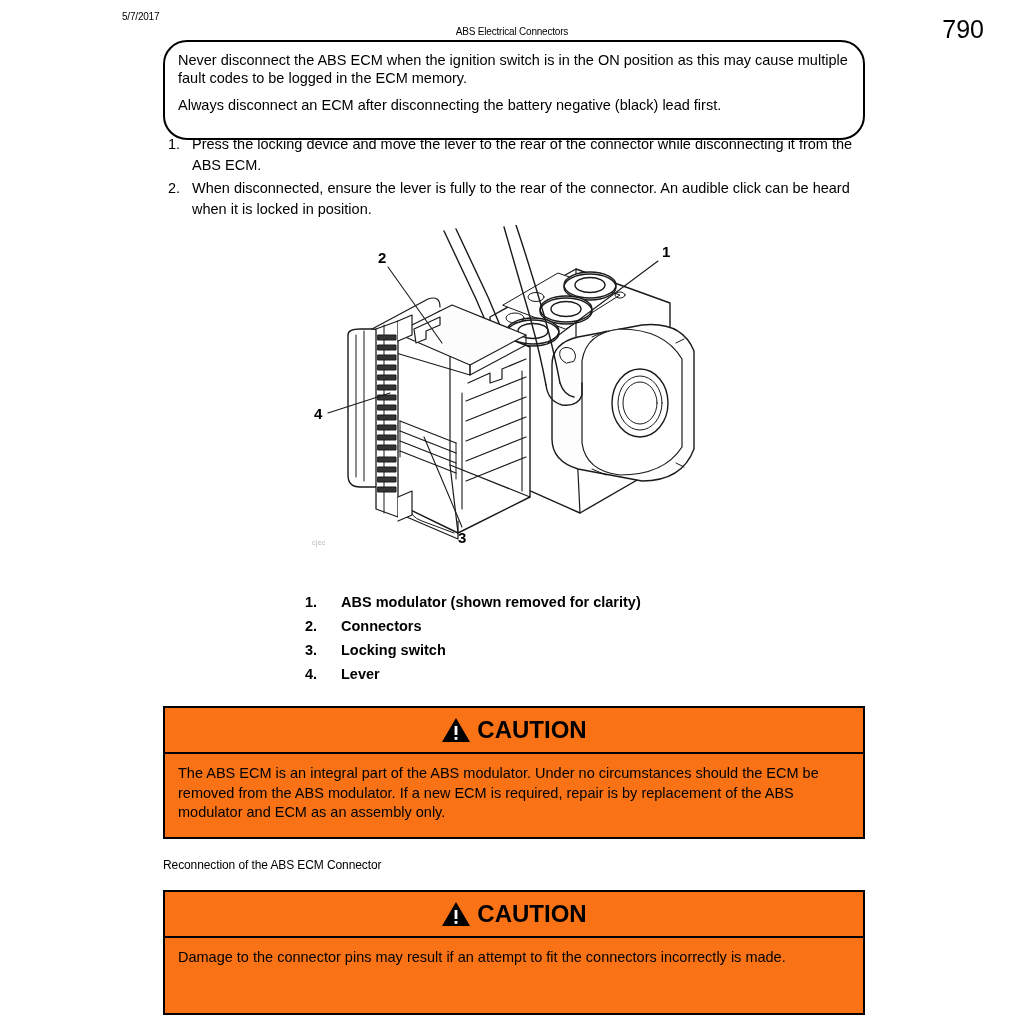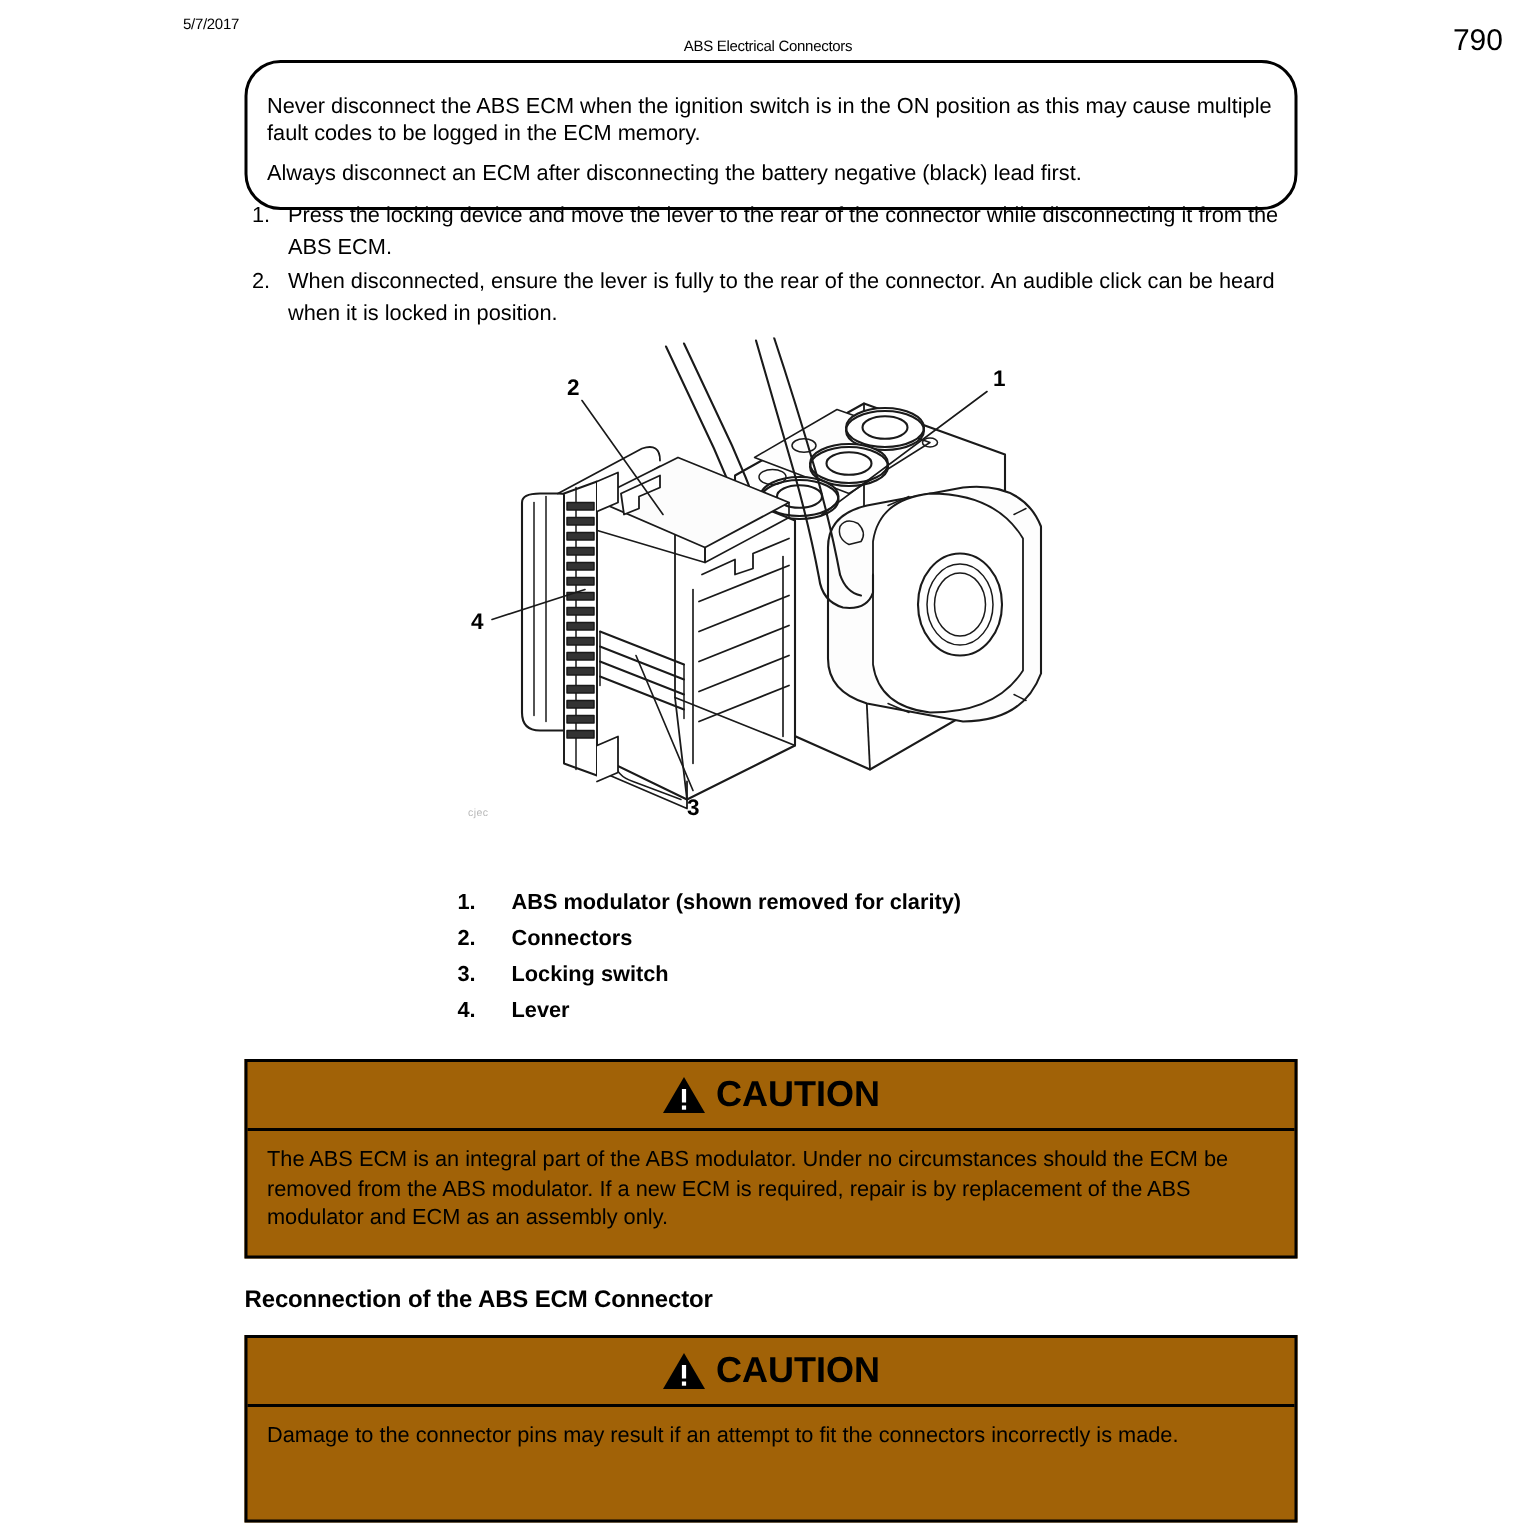--- a/index.html
+++ b/index.html
@@ -34,39 +34,39 @@
     position: absolute;
     left: 0;
     top: 26px;
     width: 1024px;
     text-align: center;
     font-size: 10px;
     letter-spacing: -0.2px;
   }
   .page-number {
     position: absolute;
-    right: 22px;
+    right: 40px;
     top: 17px;
-    font-size: 20px;
+    font-size: 25px;
     line-height: 1;
   }
 
   
   .box {
     position: absolute;
     border: 2px solid #000;
     box-sizing: border-box;
     background: #fff;
   }
   .warning-box {
     left: 163px;
     top: 40px;
     width: 702px;
     height: 100px;
-    padding: 20px 13px 0 13px;
+    padding: 9px 13px 0 13px;
     border-radius: 24px;
   }
   .warning-para {
     font-size: 14.5px;
     line-height: 18px;
     margin: 0 0 9px 0;
   }
   .warning-para:last-child { margin-bottom: 2px; }
 
   
@@ -130,21 +130,21 @@
     width: 24px;
   }
 
   
   .caution-block {
     position: absolute;
     left: 163px;
     width: 702px;
     border: 2px solid #000;
     box-sizing: border-box;
-    background: #a16207;
+    background: #f97316;
   }
   .caution-head {
     border-bottom: 2px solid #000;
     height: 44px;
     display: flex;
     align-items: center;
     justify-content: center;
     gap: 6px;
   }
   .caution-word {
@@ -160,22 +160,22 @@
     line-height: 19.5px;
   }
 
   #caution-1 { top: 706px; height: 133px; }
   #caution-2 { top: 890px; height: 125px; }
 
   .section-heading {
     position: absolute;
     left: 163px;
     top: 858px;
-    font-size: 16px;
-    font-weight: bold;
+    font-size: 12px;
+    font-weight: normal;
     letter-spacing: -0.1px;
   }
 </style>
 </head>
 <body>
 
 <div class="page">
 
   <div class="hdr-date">5/7/2017</div>
   <div class="hdr-title">ABS Electrical Connectors</div>

